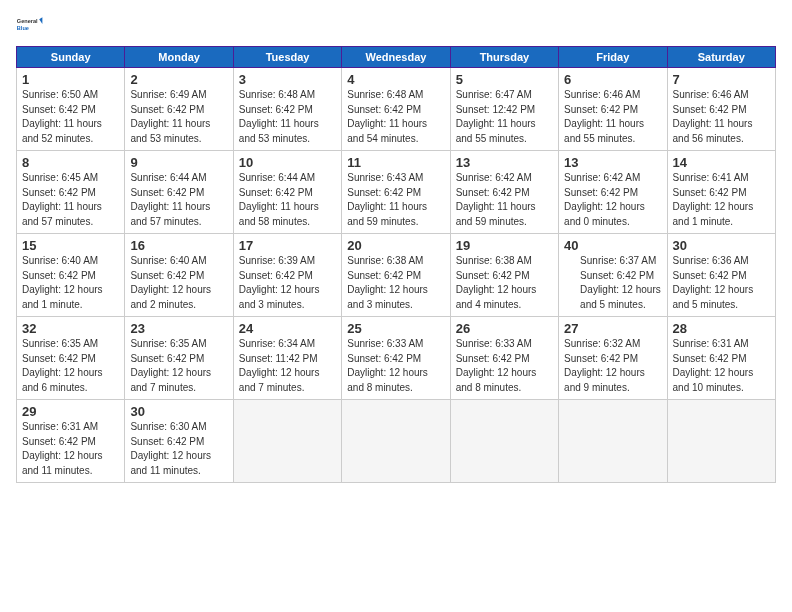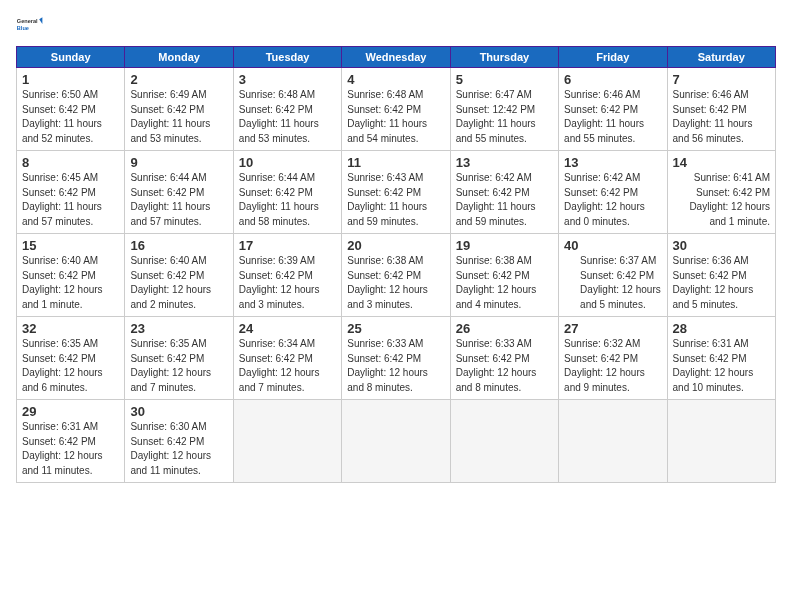--- a/index.html
+++ b/index.html
@@ -209,21 +209,21 @@
           </td>
           <td>
             <span class="day-num">13</span>
             <div class="day-info" style="white-space: pre-line;">Sunrise: 6:42 AM
 Sunset: 6:42 PM
 Daylight: 12 hours
 and 0 minutes.</div>
           </td>
           <td>
             <span class="day-num">14</span>
-            <div class="day-info" style="white-space: pre-line; text-align: right;">Sunrise: 6:41 AM
+            <div class="day-info" style="white-space: pre-line;">Sunrise: 6:41 AM
 Sunset: 6:42 PM
 Daylight: 12 hours
 and 1 minute.</div>
           </td>
         </tr>
         <tr class="week-row">
           <td>
             <span class="day-num">15</span>
             <div class="day-info" style="white-space: pre-line;">Sunrise: 6:40 AM
 Sunset: 6:42 PM
@@ -284,21 +284,21 @@
           <td>
             <span class="day-num">23</span>
             <div class="day-info" style="white-space: pre-line;">Sunrise: 6:35 AM
 Sunset: 6:42 PM
 Daylight: 12 hours
 and 7 minutes.</div>
           </td>
           <td>
             <span class="day-num">24</span>
             <div class="day-info" style="white-space: pre-line;">Sunrise: 6:34 AM
-Sunset: 6:42 PM
+Sunset: 11:42 PM
 Daylight: 12 hours
 and 7 minutes.</div>
           </td>
           <td>
             <span class="day-num">25</span>
             <div class="day-info" style="white-space: pre-line;">Sunrise: 6:33 AM
 Sunset: 6:42 PM
 Daylight: 12 hours
 and 8 minutes.</div>
           </td>

